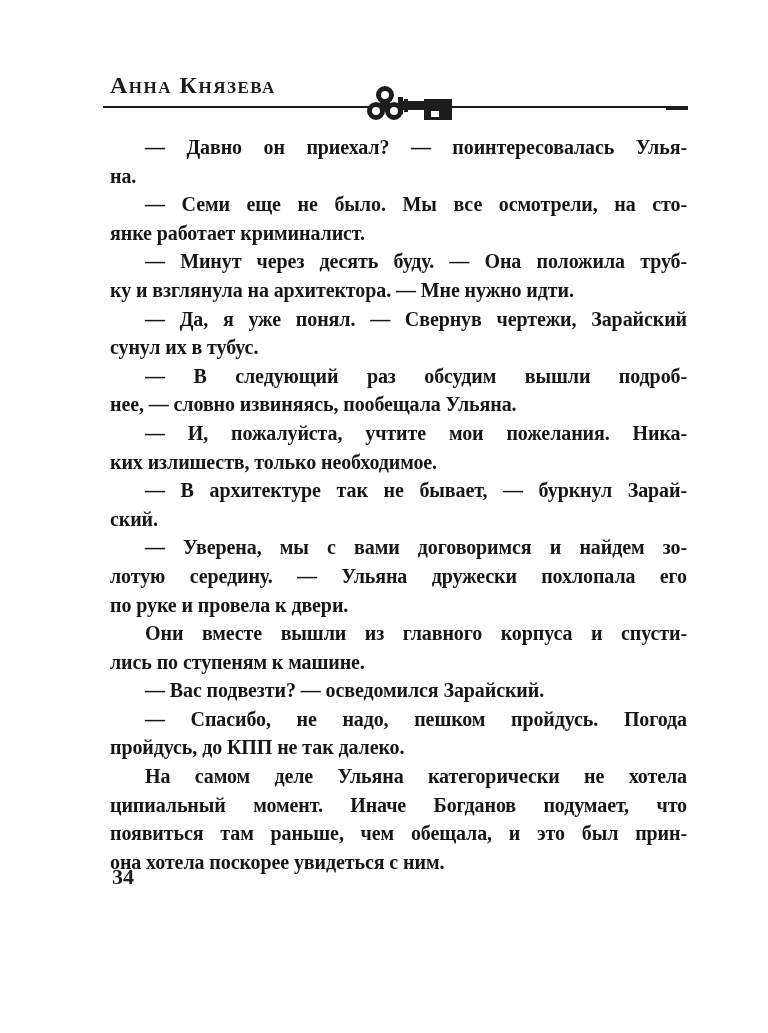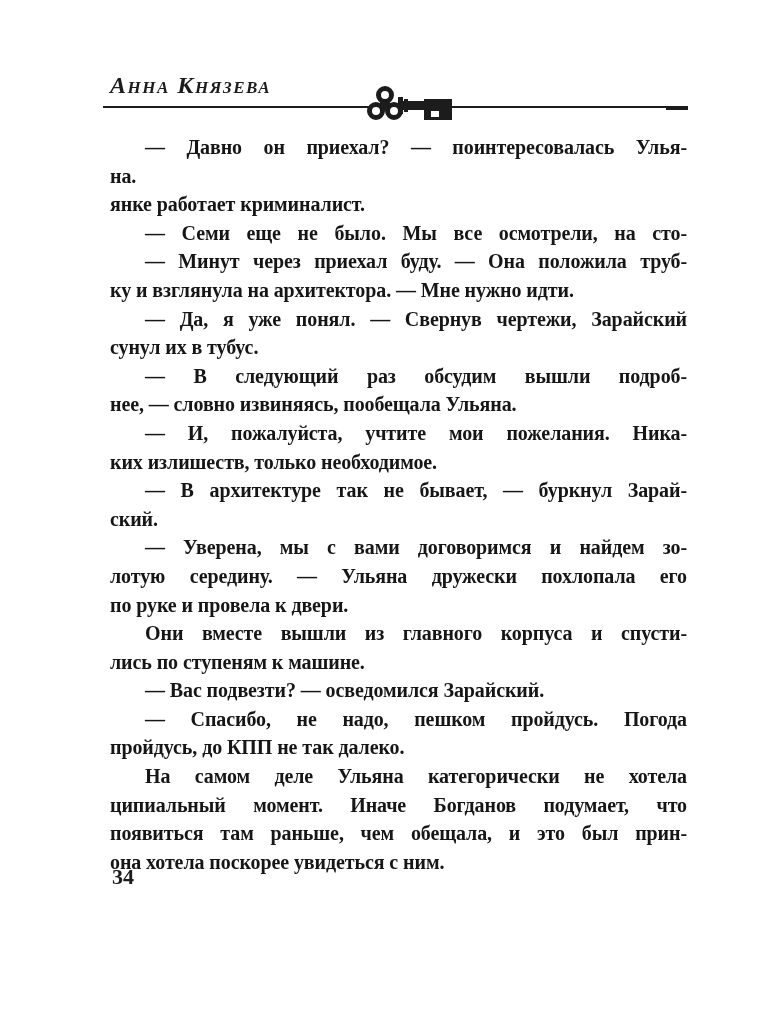--- a/index.html
+++ b/index.html
@@ -15,21 +15,20 @@
   .author-header {
     position: absolute;
     left: 110px;
     top: 72px;
     font-size: 24px;
     font-weight: bold;
     font-variant: small-caps;
     letter-spacing: 1.5px;
     color: #1c1c1c;
     white-space: nowrap;
-    font-style: italic;
   }
   .header-rule {
     position: absolute;
     left: 103px;
     top: 106px;
     width: 585px;
     height: 2px;
     background: #1c1c1c;
   }
   .header-rule .rule-endcap {
@@ -96,23 +95,23 @@
 
     <rect x="44" y="16" width="42" height="9" fill="#1c1c1c"></rect>
 
     <rect x="66" y="14" width="28" height="21" fill="#1c1c1c"></rect>
     <rect x="73" y="26" width="8" height="6" fill="#ffffff"></rect>
   </svg>
 
   <div class="body-text">
       <div class="line indent">— Давно он приехал? — поинтересовалась Улья-</div>
       <div class="line end">на.</div>
+      <div class="line indent">— Семи еще не было. Мы все осмотрели, на сто-</div>
       <div class="line end">янке работает криминалист.</div>
-      <div class="line indent">— Семи еще не было. Мы все осмотрели, на сто-</div>
-      <div class="line indent">— Минут через приехал буду. — Она положила труб-</div>
+      <div class="line indent">— Минут через десять буду. — Она положила труб-</div>
       <div class="line end">ку и взглянула на архитектора. — Мне нужно идти.</div>
       <div class="line indent">— Да, я уже понял. — Свернув чертежи, Зарайский</div>
       <div class="line end">сунул их в тубус.</div>
       <div class="line indent">— В следующий раз обсудим вышли подроб-</div>
       <div class="line end">нее, — словно извиняясь, пообещала Ульяна.</div>
       <div class="line indent">— И, пожалуйста, учтите мои пожелания. Ника-</div>
       <div class="line end">ких излишеств, только необходимое.</div>
       <div class="line indent">— В архитектуре так не бывает, — буркнул Зарай-</div>
       <div class="line end">ский.</div>
       <div class="line indent">— Уверена, мы с вами договоримся и найдем зо-</div>

